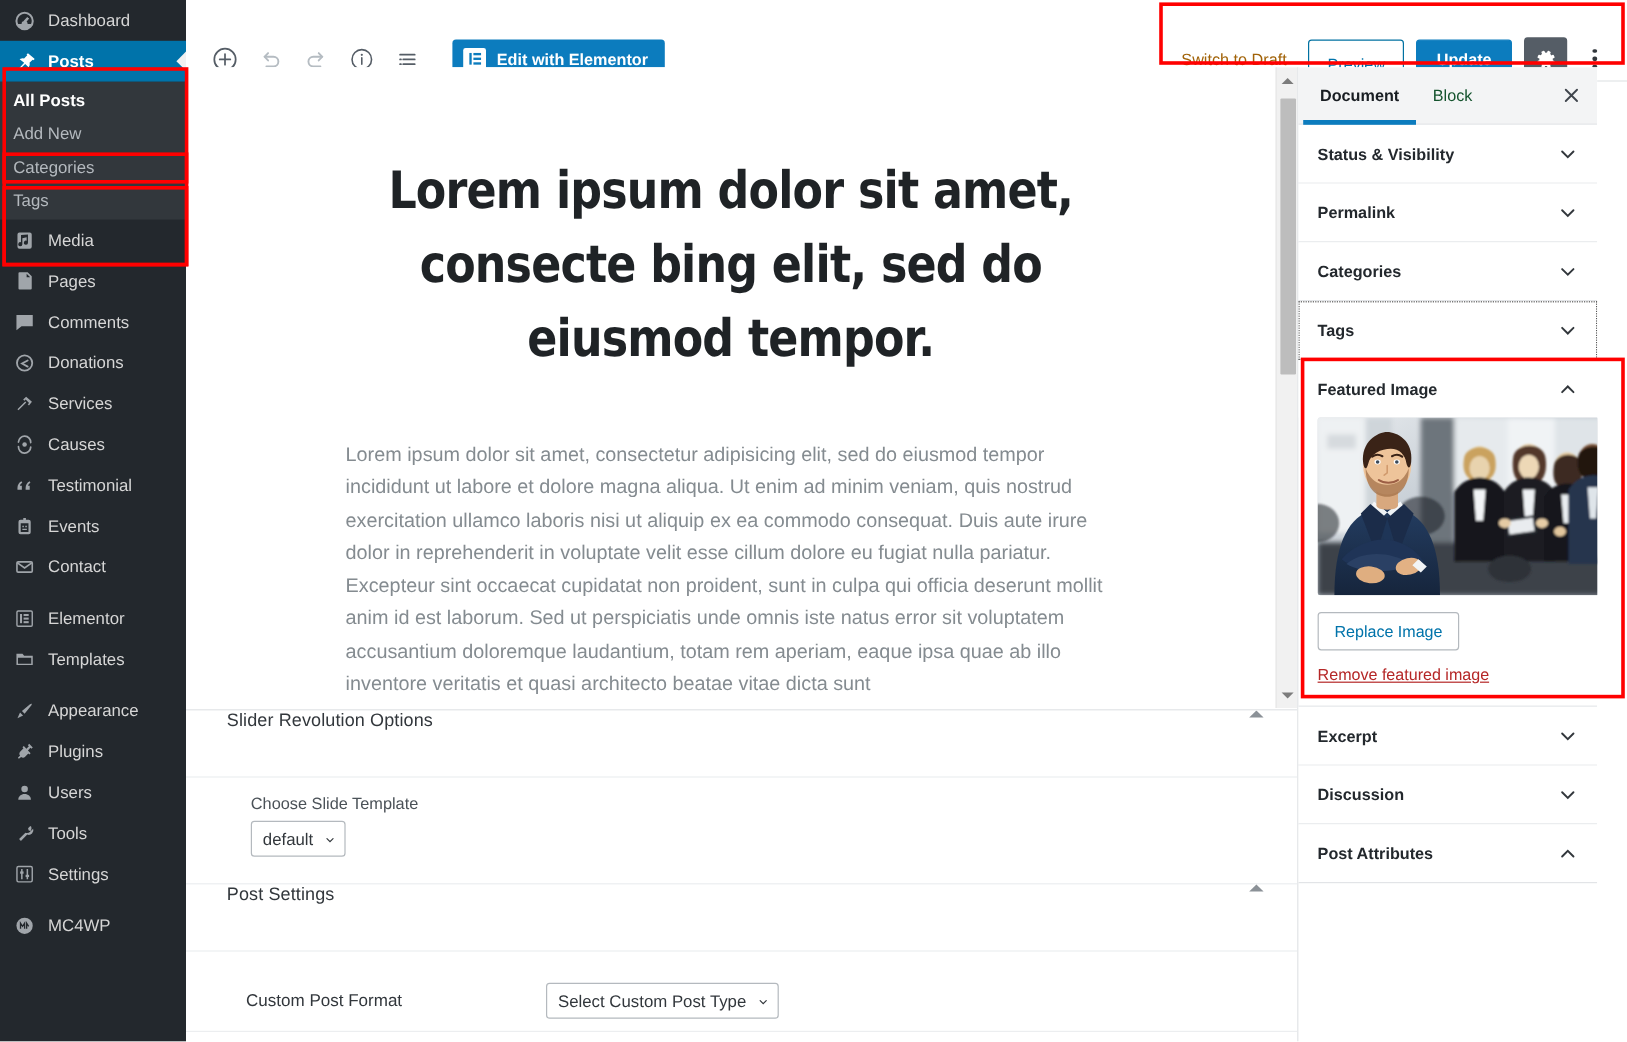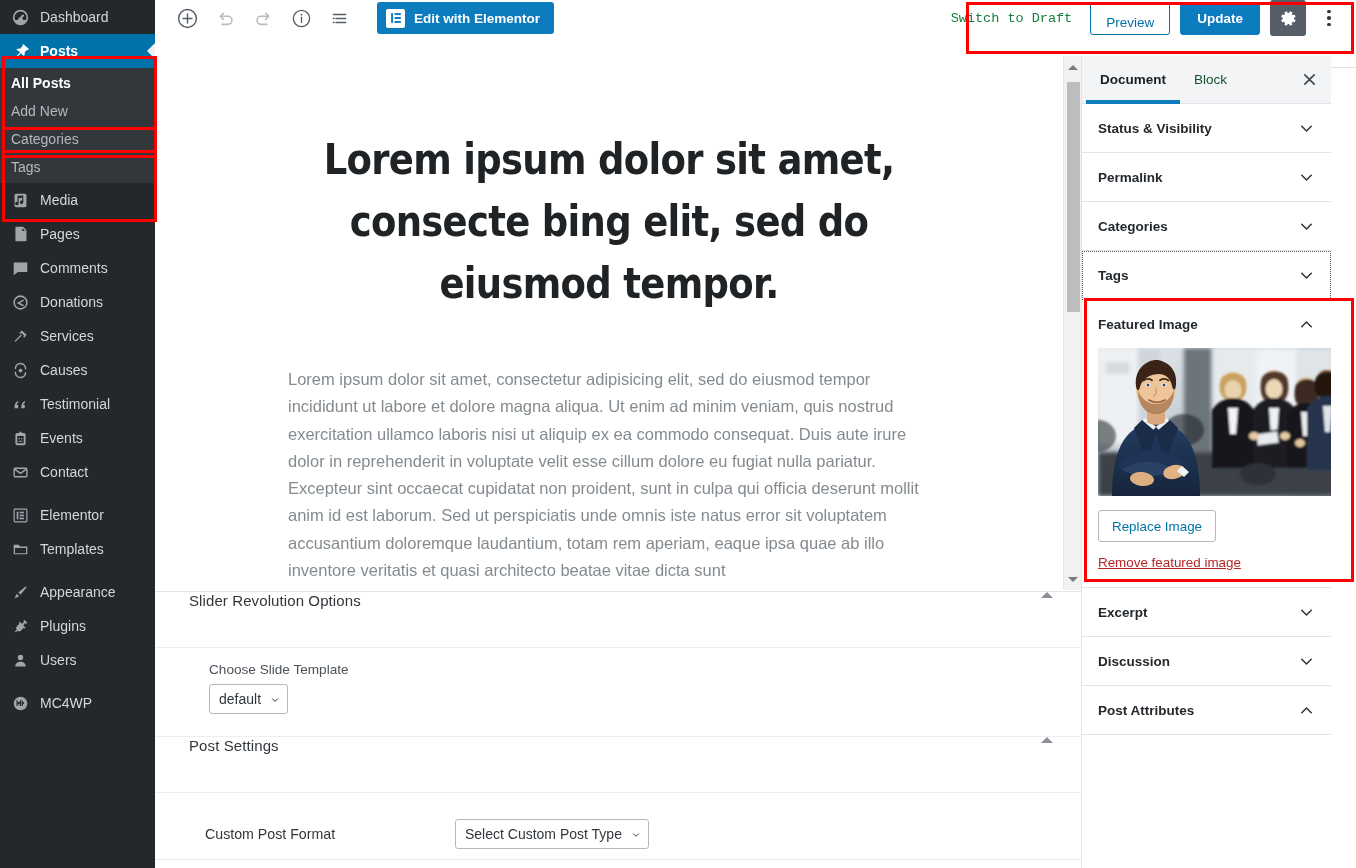--- a/index.html
+++ b/index.html
@@ -62,21 +62,21 @@
   }
   .submenu-item.current { color: #fff; font-weight: 700; }
   .menu-sep { height: 9px; }
 
   
   .topbar {
     position: absolute; left: 155px; top: 0;
     width: 1201px; height: 68px;
     background: #fff;
     border-bottom: 1px solid #e2e4e7;
-    display: flex; align-items: flex-start;
+    display: flex; align-items: flex-end;
   }
   .tb-left { display: flex; align-items: center; padding-left: 14px; gap: 2px; }
   .tb-icon-btn {
     width: 36px; height: 36px;
     display: flex; align-items: center; justify-content: center;
     background: none; border: none; cursor: pointer;
     color: #555d66;
   }
   .tb-icon-btn.dim { color: #b5bcc2; }
   .btn-elementor {
@@ -99,23 +99,23 @@
     border-radius: 2px;
     display: flex; align-items: center; justify-content: center;
   }
   .tb-right {
     margin-left: auto;
     display: flex; align-items: center;
     gap: 10px;
     padding-right: 14px;
   }
   .link-draft {
-    font-size: 13.5px; color: #15803d; background: none; border: none;
+    font-size: 13.5px; color: #a16207; background: none; border: none;
     cursor: pointer; padding: 6px 8px;
-    font-family: Liberation Mono, monospace;
+    font-family: Liberation Sans, sans-serif;
   }
   .btn-preview {
     height: 33px; padding: 12px 15px;
     background: #fff; color: #0073aa;
     border: 1px solid #0071a1; border-radius: 3px;
     font-size: 13.5px; cursor: pointer;
     font-family: "Liberation Sans", sans-serif;
   }
   .btn-update {
     height: 33px; padding: 0 16px;
@@ -505,21 +505,40 @@
     <div class="menu-item">
       <span class="mi-icon">
         <svg width="17" height="17" viewBox="0 0 20 20" fill="currentColor">
             <circle cx="10" cy="6.5" r="3.2"></circle>
             <path d="M3.8 17c0-3.4 2.8-5.6 6.2-5.6s6.2 2.2 6.2 5.6H3.8z"></path>
           </svg>
       </span>
       <span>Users</span>
     </div>
 
-
+    <div class="menu-item">
+      <span class="mi-icon">
+        <svg width="17" height="17" viewBox="0 0 20 20" fill="currentColor">
+            <path d="M16.6 3.6a4.6 4.6 0 01-5.8 5.8L4.6 15.6l1.8 1.8 6.2-6.2a4.6 4.6 0 005.8-5.8l-2.3 2.3-2.1-.6-.6-2.1 2.2-2.3z"></path>
+          </svg>
+      </span>
+      <span>Tools</span>
+    </div>
+
+    <div class="menu-item">
+      <span class="mi-icon">
+        <svg width="17" height="17" viewBox="0 0 20 20" fill="none" stroke="currentColor" stroke-width="1.4">
+            <rect x="2.5" y="2.5" width="15" height="15" rx="1.5"></rect>
+            <path d="M7.3 5v10M12.7 5v10" stroke-width="1.5"></path>
+            <rect x="5.6" y="7.3" width="3.4" height="2.2" fill="currentColor" stroke="none"></rect>
+            <rect x="11" y="10.6" width="3.4" height="2.2" fill="currentColor" stroke="none"></rect>
+          </svg>
+      </span>
+      <span>Settings</span>
+    </div>
 
     <div class="menu-sep"></div>
 
     <div class="menu-item">
       <span class="mi-icon">
         <svg width="17" height="17" viewBox="0 0 20 20" fill="currentColor">
             <circle cx="10" cy="10" r="8"></circle>
             <path d="M6 13V7.5l2 3 2-3V13" fill="none" stroke="#23282d" stroke-width="1.3"></path>
             <path d="M12 13V7.5l2 3" fill="none" stroke="#23282d" stroke-width="1.3"></path>
           </svg>

